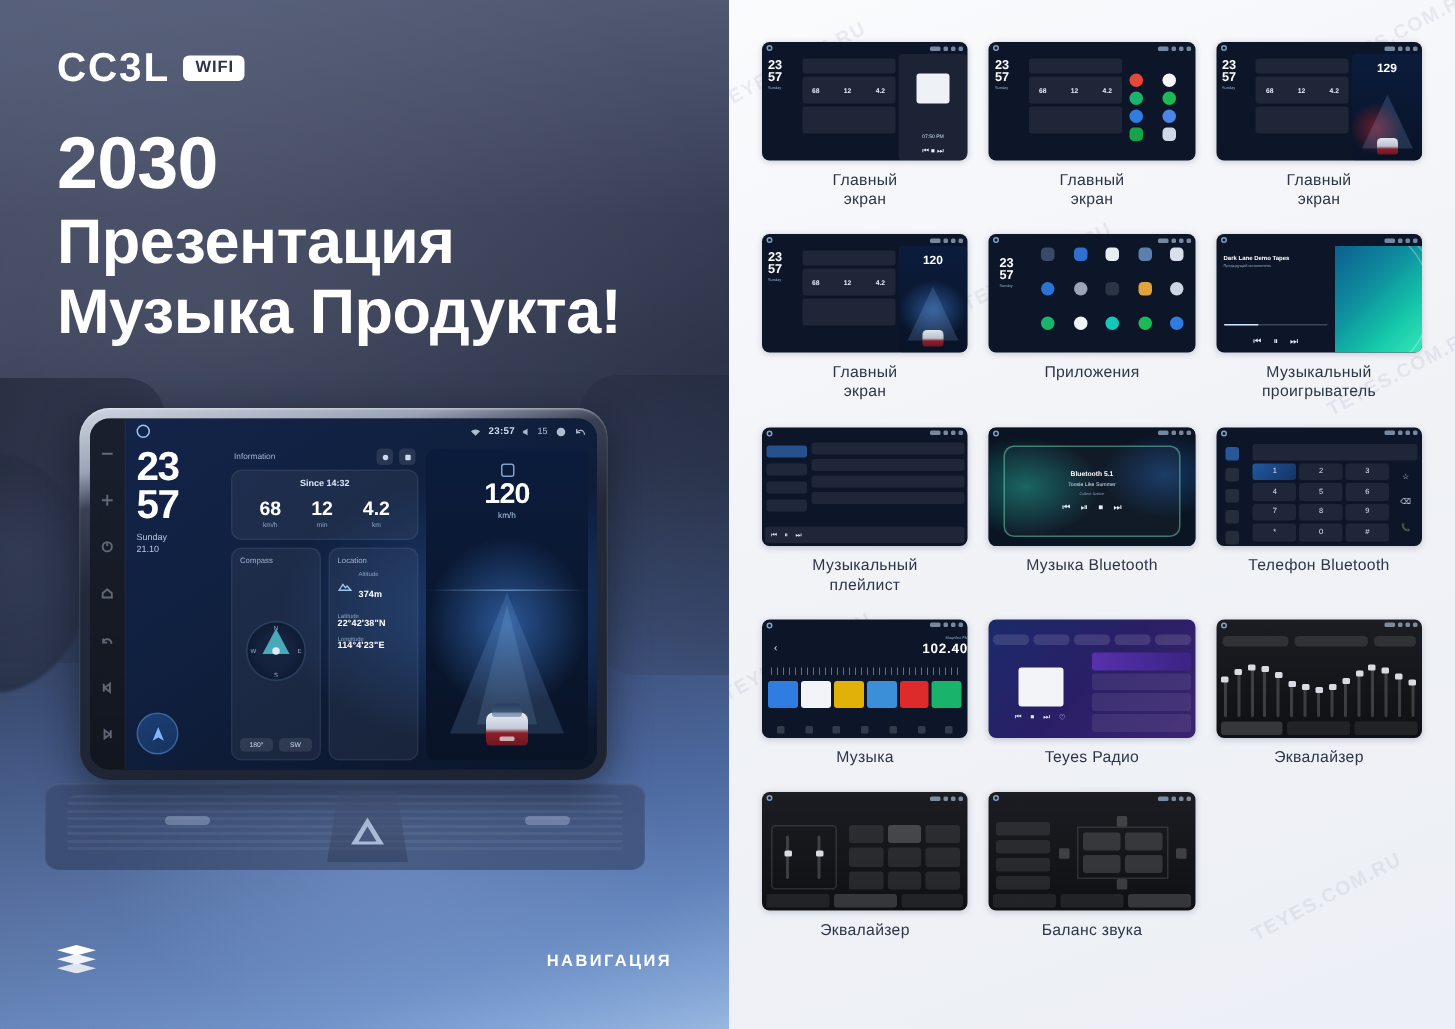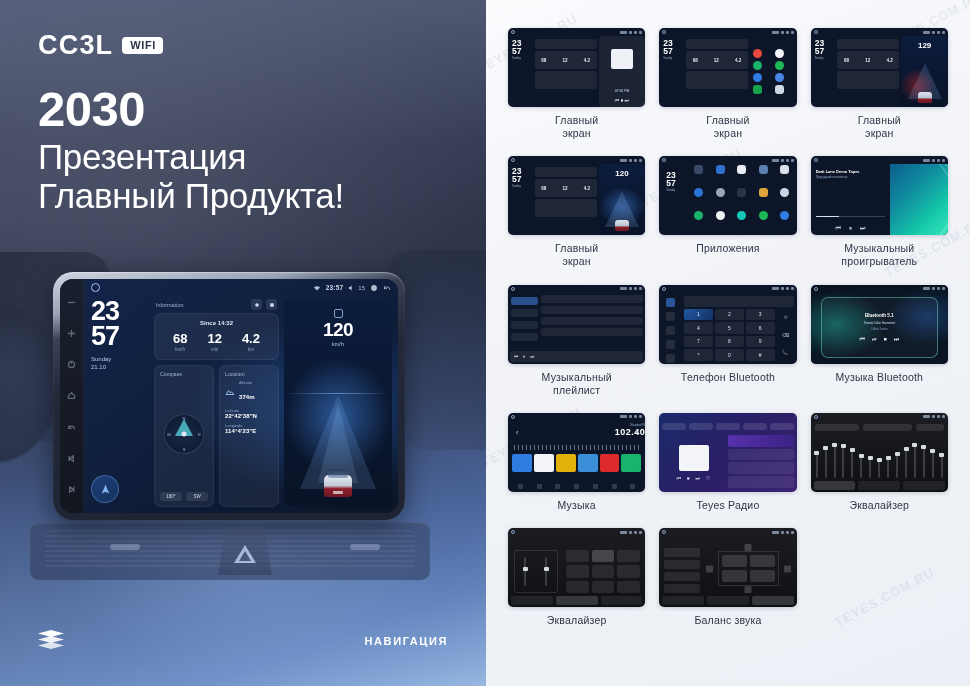--- a/index.html
+++ b/index.html
@@ -41,21 +41,21 @@
     line-height:1;
   }
 
   
   .headline { position:absolute; left:38px; top:85px; }
   .hl-year {
     color:#fff; font-size:49px; font-weight:bold; line-height:1.02;
     letter-spacing:-.5px; margin-bottom:2px;
   }
   .hl-l1, .hl-l2 {
-    color:#fff; font-size:35px; font-weight:normal; line-height:1.12; letter-spacing:-.3px;
+    color:#fff; font-size:42px; font-weight:bold; line-height:1.12; letter-spacing:-.3px;
   }
 
   
   .dash {
     position:absolute; left:-10px; top:222px; width:510px; height:470px;
   }
   .dash-bg {
     position:absolute; left:0; top:0; width:100%; height:100%;
     background:
       radial-gradient(ellipse 60% 40% at 52% 74%, rgba(150,180,225,.30), rgba(0,0,0,0) 62%),
@@ -527,21 +527,21 @@
   <div class="lp-vign"></div>
 
   <div class="logo-row">
     <span class="logo-text">CC3L</span>
     <span class="wifi-badge">WIFI</span>
   </div>
 
   <div class="headline">
     <div class="hl-year">2030</div>
     <div class="hl-l1">Презентация</div>
-    <div class="hl-l2">Главный Продукта!</div>
+    <div class="hl-l2">Музыка Продукта!</div>
   </div>
 
   <div class="dash">
     <div class="dash-bg"></div>
     <div class="wheel"></div>
     <div class="vent-l"></div>
     <div class="vent-r"></div>
 
     <div class="panel-strip"></div>
     <div class="grille"></div>
@@ -1030,20 +1030,46 @@
             <span>⏸</span>
             <span>⏭</span>
           </div>
       </div>
       <div class="cap">Музыкальный
 плейлист</div>
     </div>
 
     <div class="cell">
       <div class="thumb">
+        <div class="bt-glow"></div>
+        <div class="t-status">
+            <div class="t-home"></div>
+            <div class="t-sp"></div>
+            <div class="t-dot w"></div>
+            <div class="t-dot"></div>
+            <div class="t-dot"></div>
+            <div class="t-dot"></div>
+          </div>
+        <div class="bt-card">
+          <div class="bt-h">Bluetooth 5.1</div>
+          <div class="bt-t">Toosie Like Summer</div>
+          <div class="bt-s">Collect Justice</div>
+          <div class="bt-c">
+              <span>⏮</span>
+              <span>⏯</span>
+              <span>⏹</span>
+              <span>⏭</span>
+            </div>
+        </div>
+      </div>
+      <div class="cap">Музыка Bluetooth</div>
+    </div>
+
+    <div class="cell">
+      <div class="thumb">
         <div class="t-status">
             <div class="t-home"></div>
             <div class="t-sp"></div>
             <div class="t-dot w"></div>
             <div class="t-dot"></div>
             <div class="t-dot"></div>
             <div class="t-dot"></div>
           </div>
         <div class="dl-side">
             <i class="act"></i>
@@ -1067,46 +1093,20 @@
           <b>0</b>
           <b>#</b>
         </div>
         <div class="dl-right">
             <span>☆</span>
             <span>⌫</span>
             <span>📞</span>
           </div>
       </div>
       <div class="cap">Телефон Bluetooth</div>
-    </div>
-
-    <div class="cell">
-      <div class="thumb">
-        <div class="bt-glow"></div>
-        <div class="t-status">
-            <div class="t-home"></div>
-            <div class="t-sp"></div>
-            <div class="t-dot w"></div>
-            <div class="t-dot"></div>
-            <div class="t-dot"></div>
-            <div class="t-dot"></div>
-          </div>
-        <div class="bt-card">
-          <div class="bt-h">Bluetooth 5.1</div>
-          <div class="bt-t">Toosie Like Summer</div>
-          <div class="bt-s">Collect Justice</div>
-          <div class="bt-c">
-              <span>⏮</span>
-              <span>⏯</span>
-              <span>⏹</span>
-              <span>⏭</span>
-            </div>
-        </div>
-      </div>
-      <div class="cap">Музыка Bluetooth</div>
     </div>
 
 
     <div class="cell">
       <div class="thumb">
         <div class="t-status">
             <div class="t-home"></div>
             <div class="t-sp"></div>
             <div class="t-dot w"></div>
             <div class="t-dot"></div>

